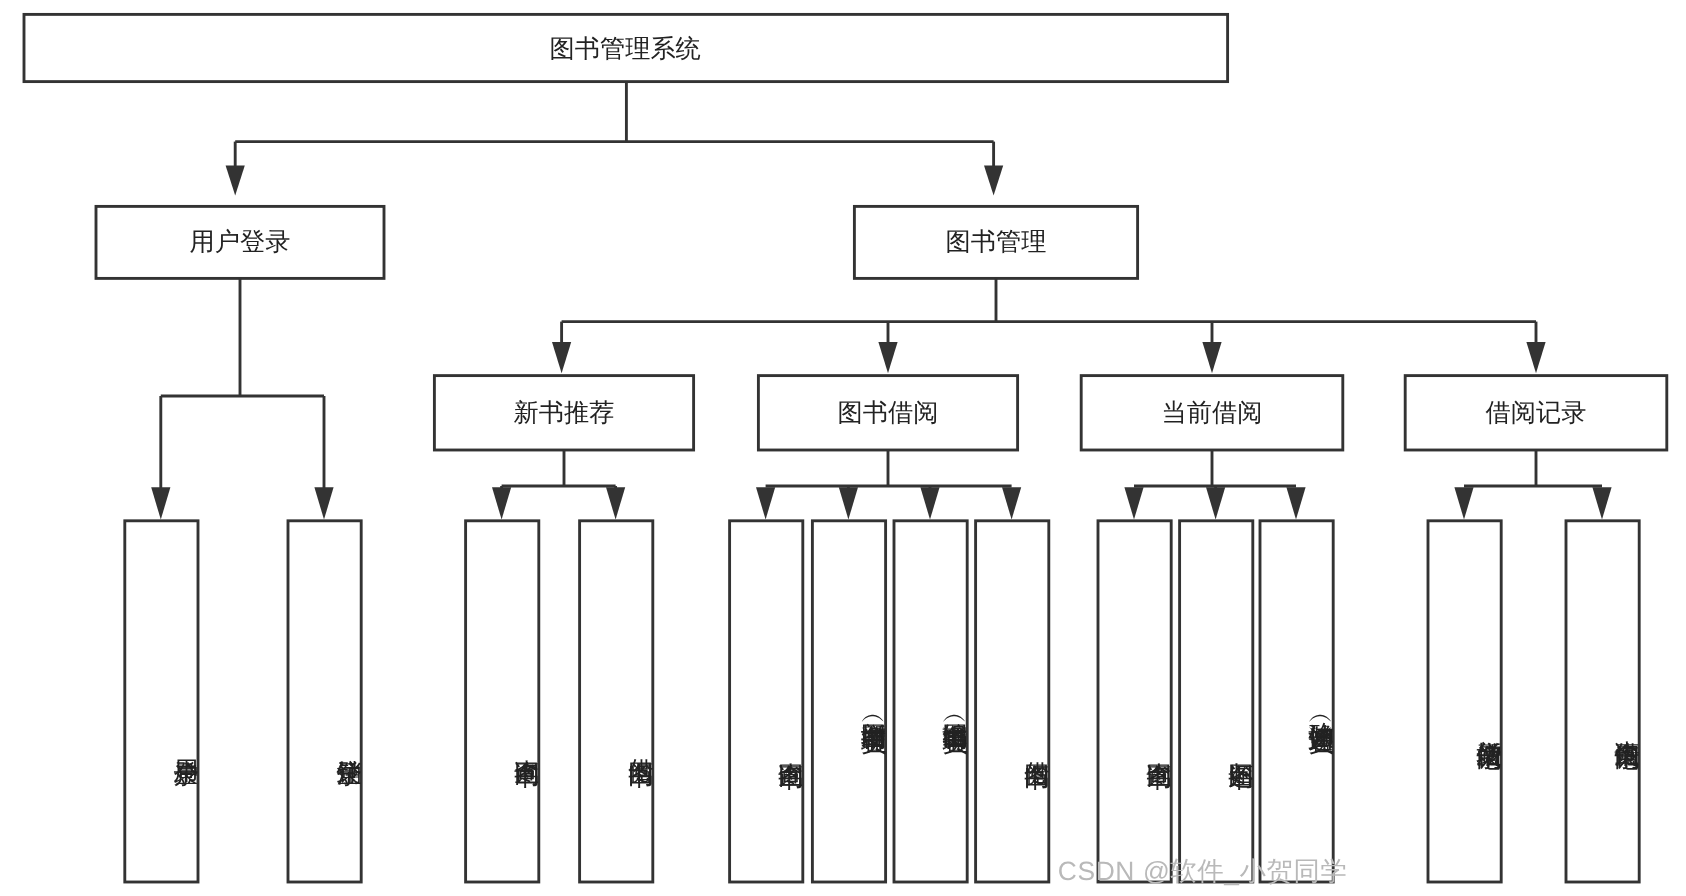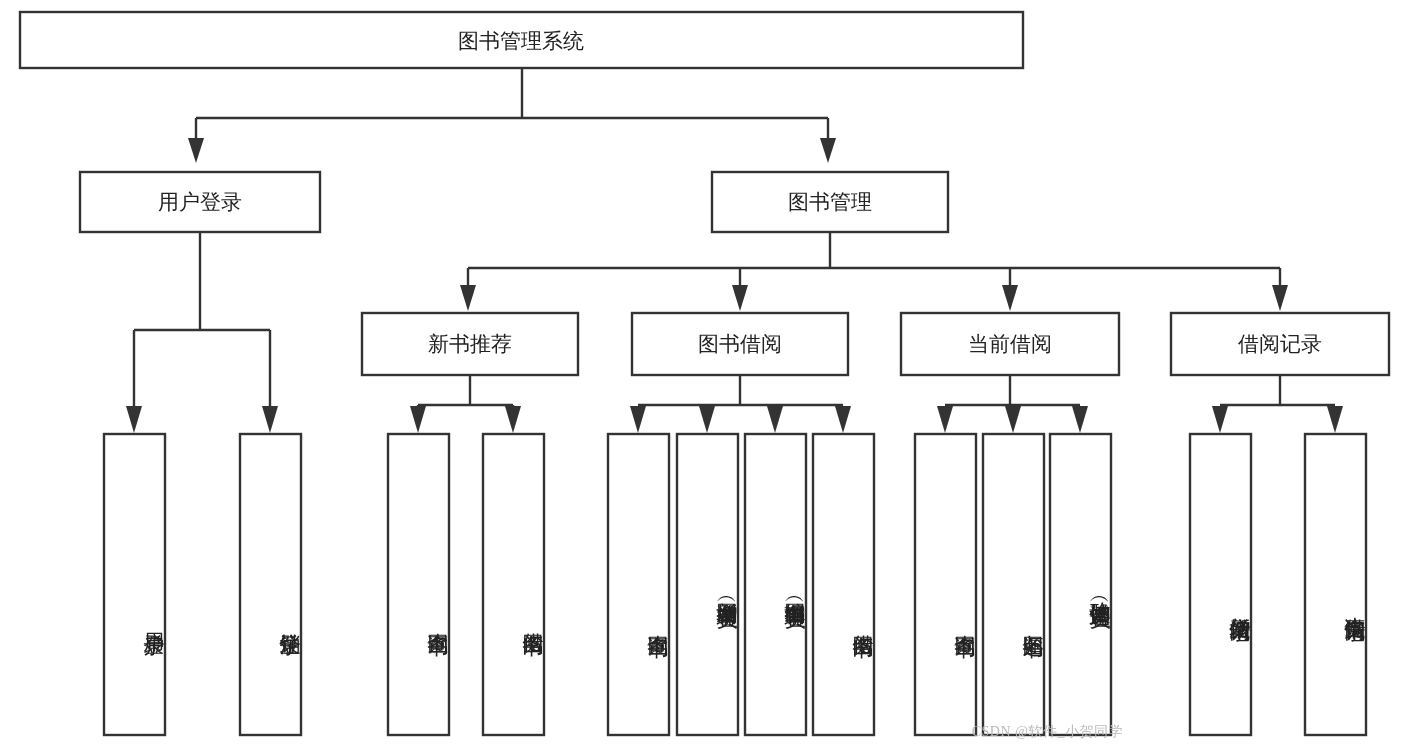--- a/index.html
+++ b/index.html
@@ -61,22 +61,22 @@
     display: flex;
     align-items: flex-start;
     justify-content: center;
     white-space: nowrap;
     pointer-events: none;
   }
   .watermark {
     position: absolute;
     right: 8px;
     bottom: 6px;
-    font-family: Liberation Serif, serif;
-    font-size: 14px;
+    font-family: Liberation Sans, sans-serif;
+    font-size: 22px;
     color: #b9b9b9;
     white-space: nowrap;
     letter-spacing: 0.5px;
   }
 </style>
 </head>
 <body>
 
 <div id="diagram-root">
 

